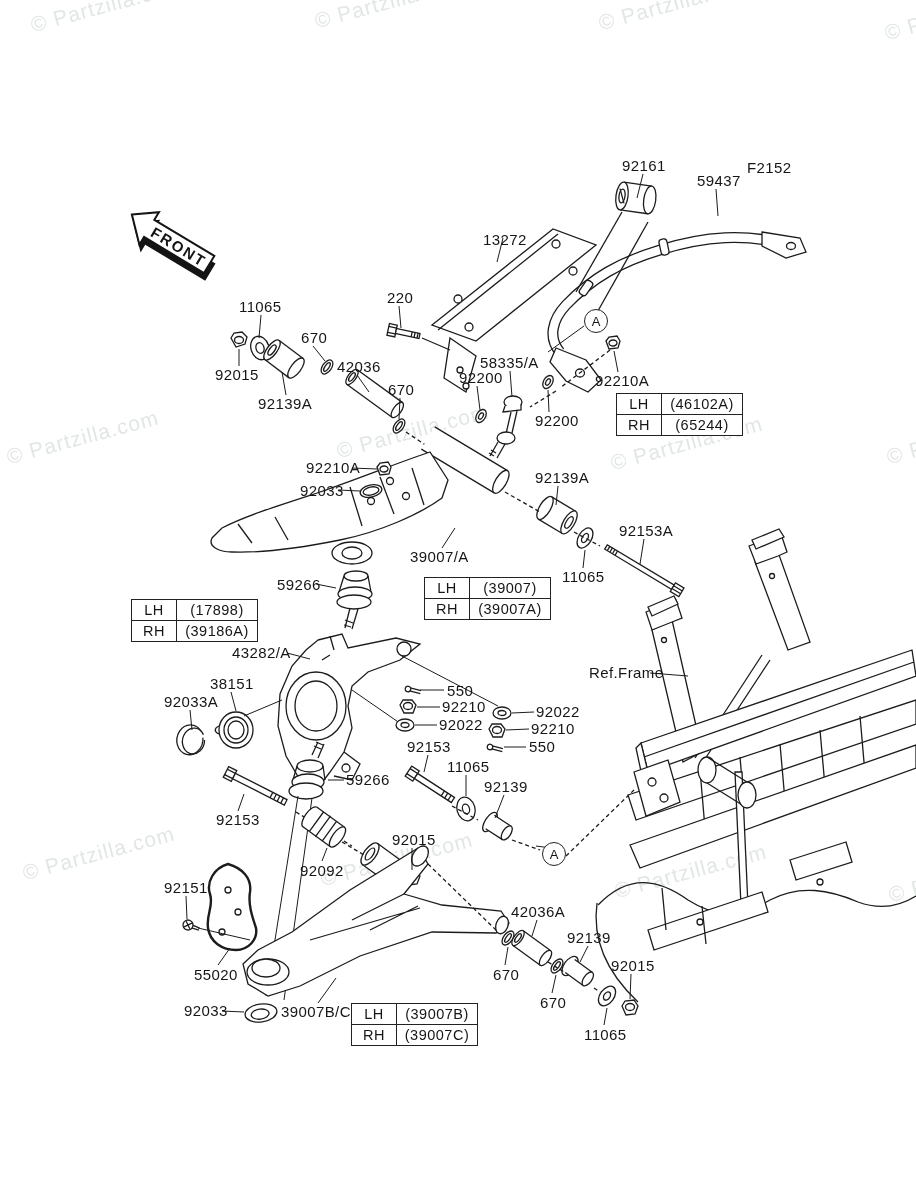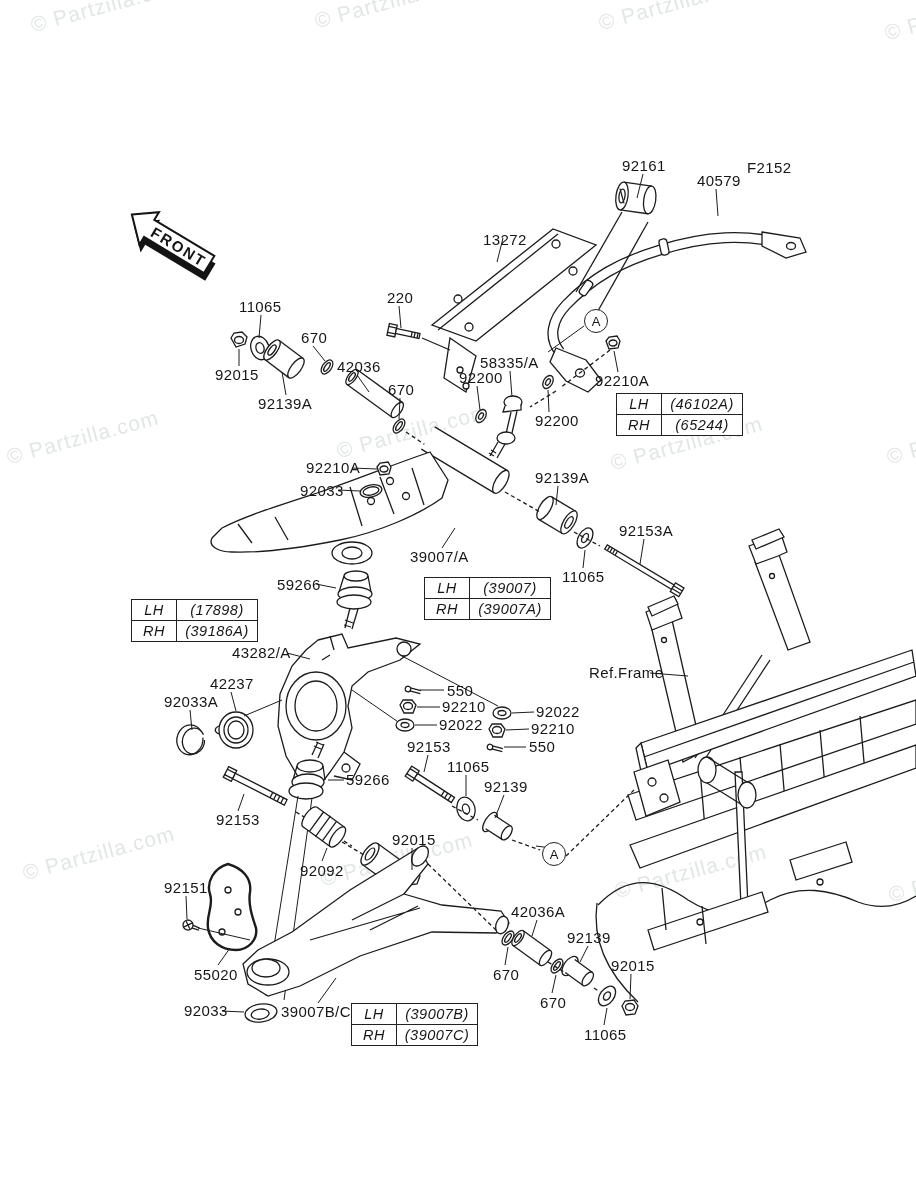--- a/index.html
+++ b/index.html
@@ -17,21 +17,20 @@
     position:absolute;font-size:15px;color:#161616;white-space:nowrap;
     letter-spacing:0.4px;line-height:15px;
   }
   .ptable{
     position:absolute;border-collapse:collapse;background:#fff;
     font-size:14.5px;color:#161616;table-layout:fixed;
   }
   .ptable td{
     border:1.6px solid #222;text-align:center;padding:0;height:20px;
     letter-spacing:0.5px;
-    font-style:italic;
   }
   .ptable td.side{width:44px;}
   .ptable td.part{width:80px;}
   .circle-a{
     position:absolute;width:22px;height:22px;border:1.4px solid #222;
     border-radius:50%;display:flex;align-items:center;justify-content:center;
     font-size:13px;color:#161616;background:#fff;
   }
 </style>
 </head>
@@ -457,42 +456,42 @@
       <line x1="552" y1="993" x2="556" y2="975"></line>
       <line x1="631" y1="974" x2="630" y2="999"></line>
       <line x1="604" y1="1025" x2="607" y2="1008"></line>
       <line x1="584" y1="326" x2="548" y2="352"></line>
       <line x1="551" y1="848" x2="536" y2="846"></line>
     </g>
   </svg>
 
   <div class="lbl" style="left:622px;top:158px">92161</div>
   <div class="lbl" style="left:747px;top:160px">F2152</div>
-  <div class="lbl" style="left:697px;top:173px">40579</div>
+  <div class="lbl" style="left:697px;top:173px">59437</div>
   <div class="lbl" style="left:483px;top:232px">13272</div>
   <div class="lbl" style="left:387px;top:290px">220</div>
   <div class="lbl" style="left:239px;top:299px">11065</div>
   <div class="lbl" style="left:301px;top:330px">670</div>
   <div class="lbl" style="left:215px;top:367px">92015</div>
   <div class="lbl" style="left:337px;top:359px">42036</div>
   <div class="lbl" style="left:258px;top:396px">92139A</div>
   <div class="lbl" style="left:388px;top:382px">670</div>
   <div class="lbl" style="left:480px;top:355px">58335/A</div>
   <div class="lbl" style="left:459px;top:370px">92200</div>
   <div class="lbl" style="left:595px;top:373px">92210A</div>
   <div class="lbl" style="left:535px;top:413px">92200</div>
   <div class="lbl" style="left:306px;top:460px">92210A</div>
   <div class="lbl" style="left:300px;top:483px">92033</div>
   <div class="lbl" style="left:410px;top:549px">39007/A</div>
   <div class="lbl" style="left:535px;top:470px">92139A</div>
   <div class="lbl" style="left:619px;top:523px">92153A</div>
   <div class="lbl" style="left:562px;top:569px">11065</div>
   <div class="lbl" style="left:277px;top:577px">59266</div>
   <div class="lbl" style="left:232px;top:645px">43282/A</div>
-  <div class="lbl" style="left:210px;top:676px">42237</div>
+  <div class="lbl" style="left:210px;top:676px">38151</div>
   <div class="lbl" style="left:164px;top:694px">92033A</div>
   <div class="lbl" style="left:447px;top:683px">550</div>
   <div class="lbl" style="left:442px;top:699px">92210</div>
   <div class="lbl" style="left:439px;top:717px">92022</div>
   <div class="lbl" style="left:536px;top:704px">92022</div>
   <div class="lbl" style="left:531px;top:721px">92210</div>
   <div class="lbl" style="left:529px;top:739px">550</div>
   <div class="lbl" style="left:407px;top:739px">92153</div>
   <div class="lbl" style="left:447px;top:759px">11065</div>
   <div class="lbl" style="left:589px;top:665px">Ref.Frame</div>

